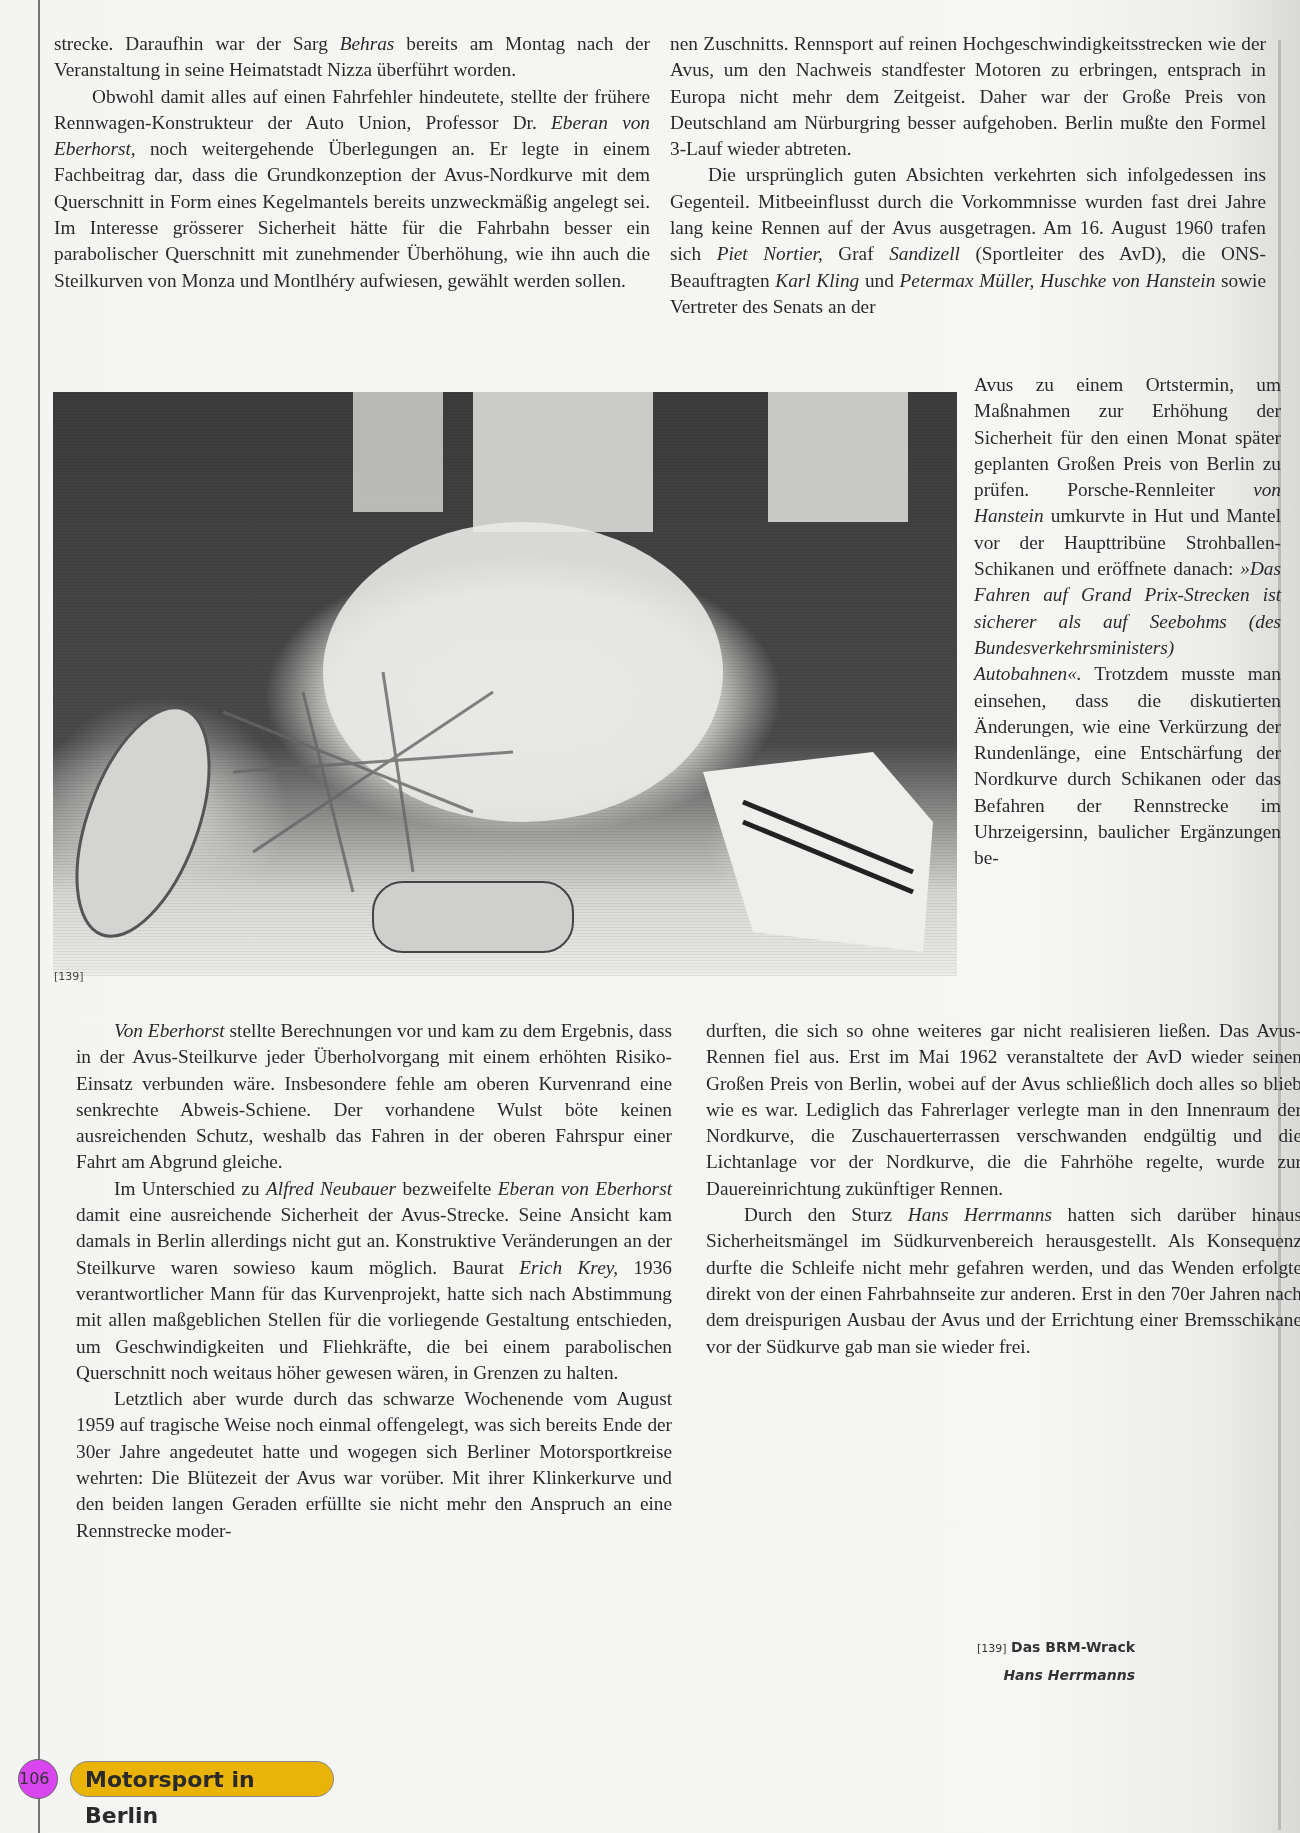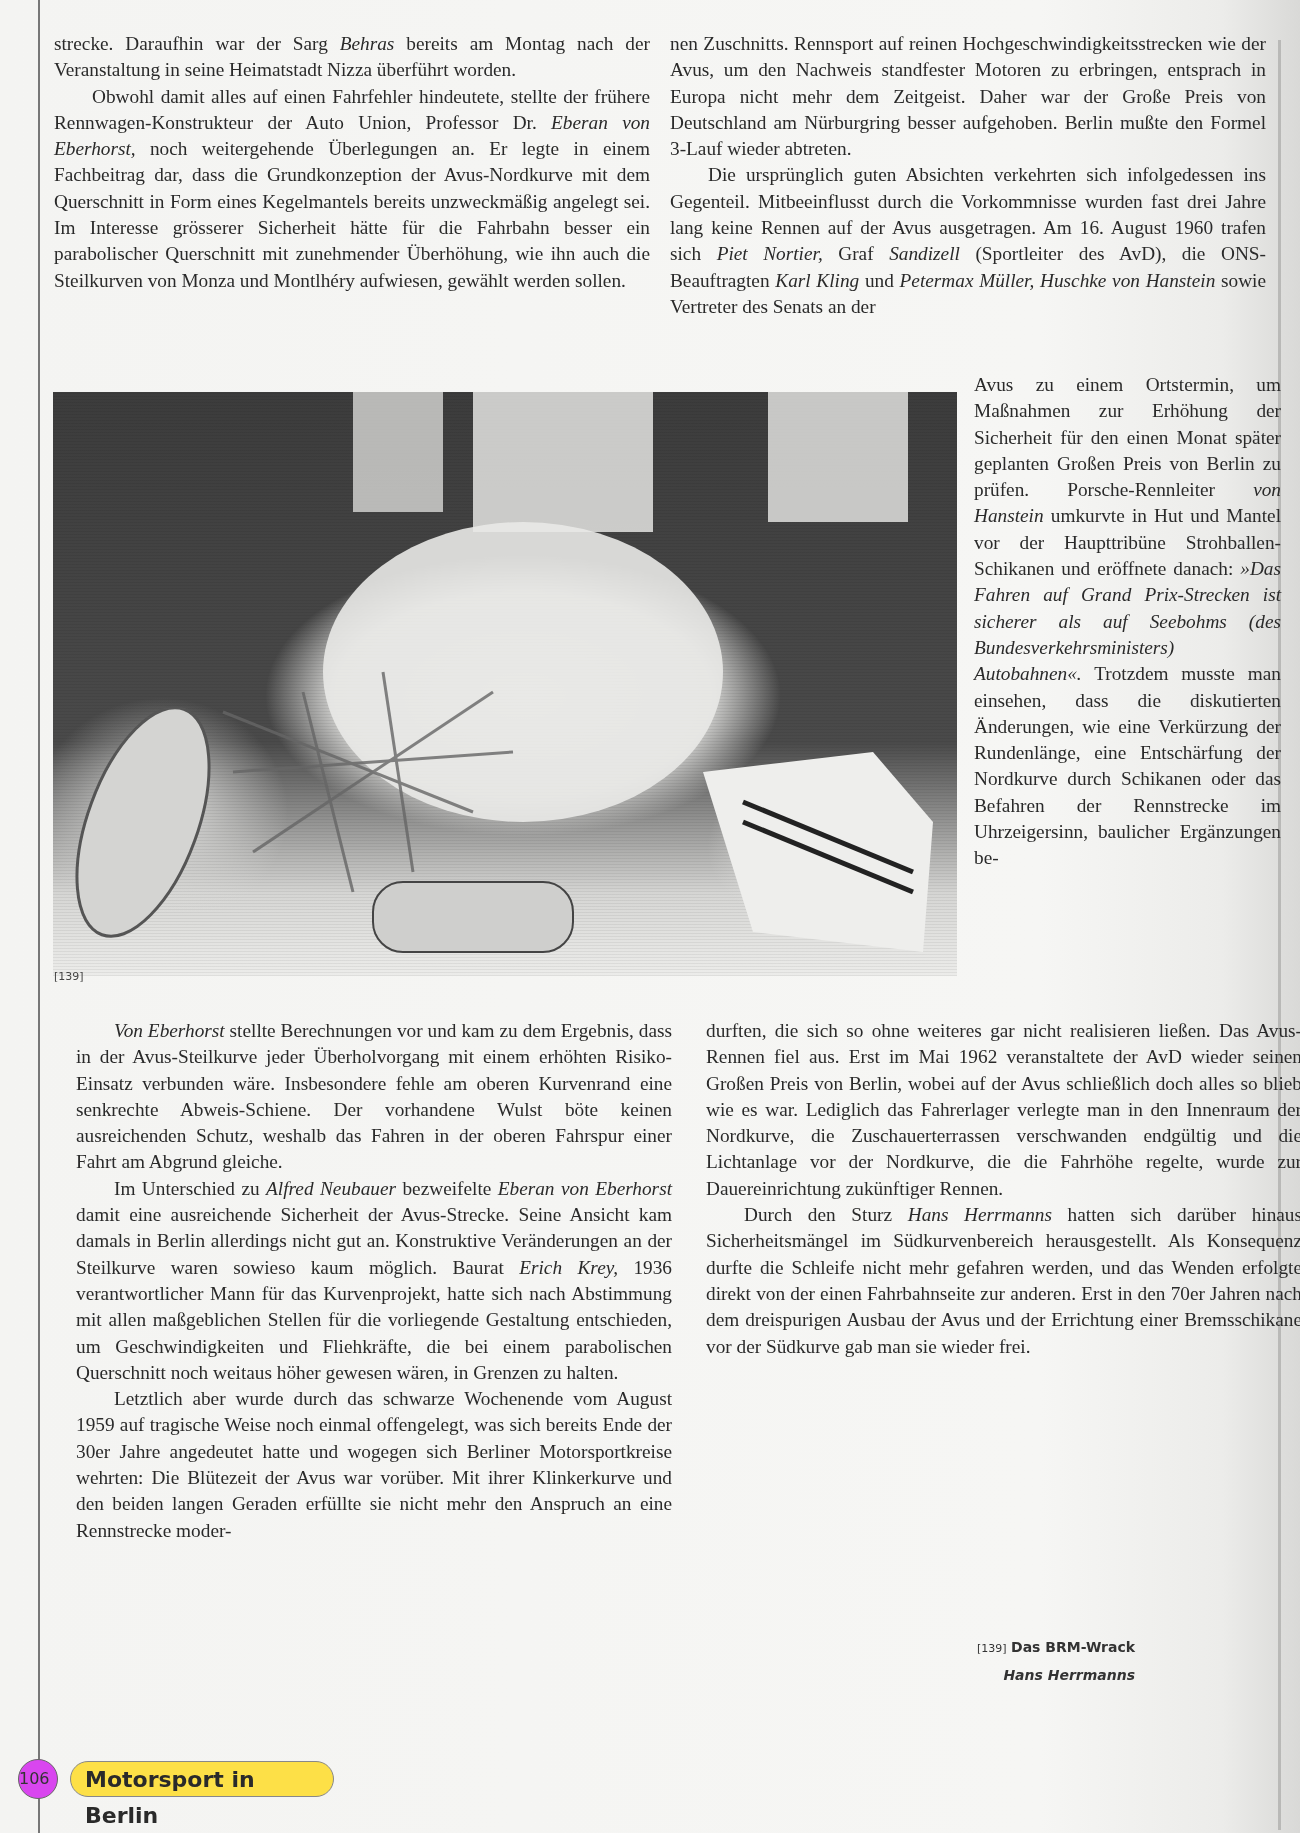--- a/index.html
+++ b/index.html
@@ -35,21 +35,21 @@
   .caption { position: absolute; left: 977px; top: 1634px; font-family: "DejaVu Sans", sans-serif; font-size: 14px; line-height: 26px; color: #333; text-align: right; }
   .caption .num { font-size: 11px; font-weight: normal; }
   .caption .title { font-weight: bold; }
   .caption .credit { font-style: italic; font-weight: bold; }
   .footer-num {
     position: absolute; left: 18px; top: 1759px; width: 38px; height: 38px; border: 1.5px solid #666; border-radius: 50%;
     background: #d946ef; font-family: "DejaVu Sans", sans-serif; font-size: 16px; line-height: 38px; text-align: left; color: #333;
   }
   .footer-title {
     position: absolute; left: 70px; top: 1761px; width: 264px; height: 36px; border: 1.5px solid #888; border-radius: 20px;
-    background: #fde047; font-family: "DejaVu Sans", sans-serif; font-weight: bold; font-size: 22px; line-height: 36px; padding-left: 14px; box-sizing: border-box; color: #2a2a2a;
+    background: #eab308; font-family: "DejaVu Sans", sans-serif; font-weight: bold; font-size: 22px; line-height: 36px; padding-left: 14px; box-sizing: border-box; color: #2a2a2a;
   }
 </style>
 </head>
 <body>
 
 <div class="margin-line"></div>
 <div class="right-shadow"></div>
 
 <div class="col col-left">
   <p class="noind"><span>strecke. Daraufhin war der Sarg </span><em>Behras</em><span> bereits am Montag nach der Veranstaltung in seine Heimatstadt Nizza überführt worden.</span></p>

